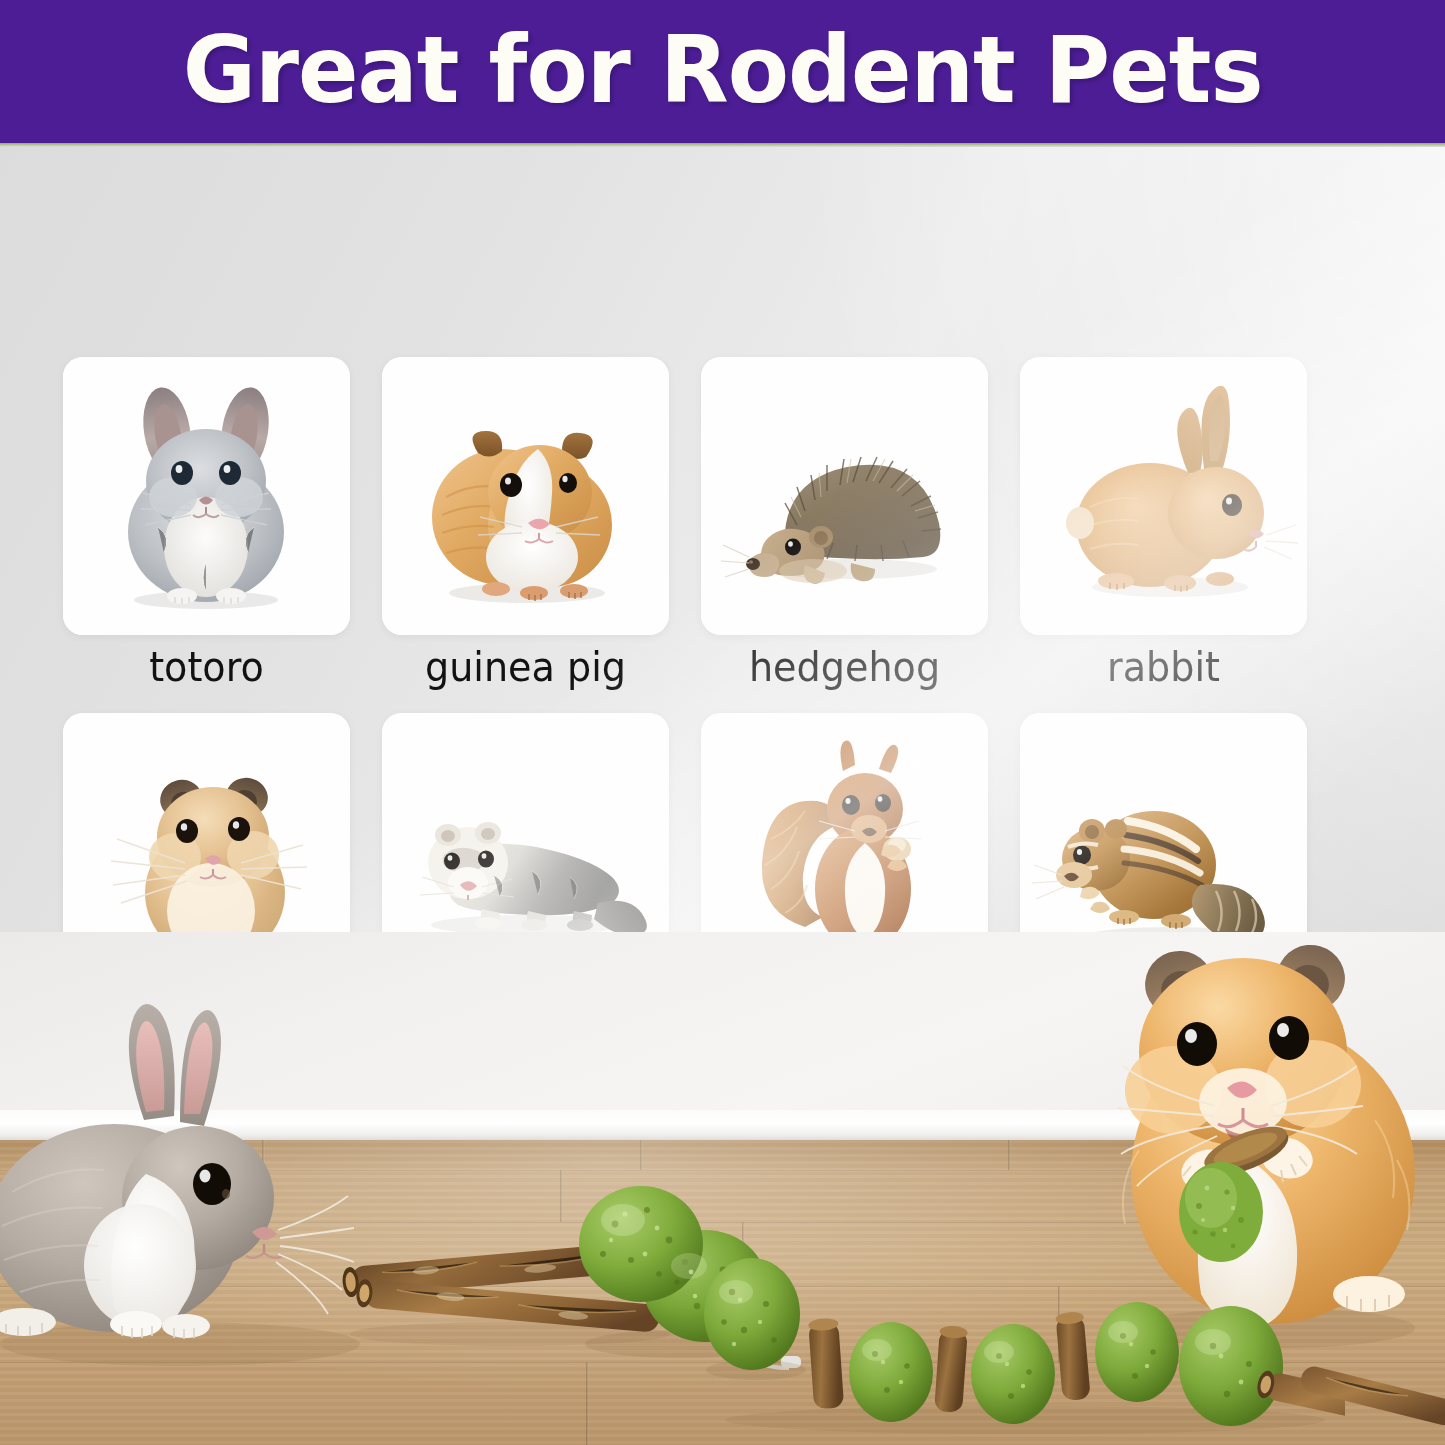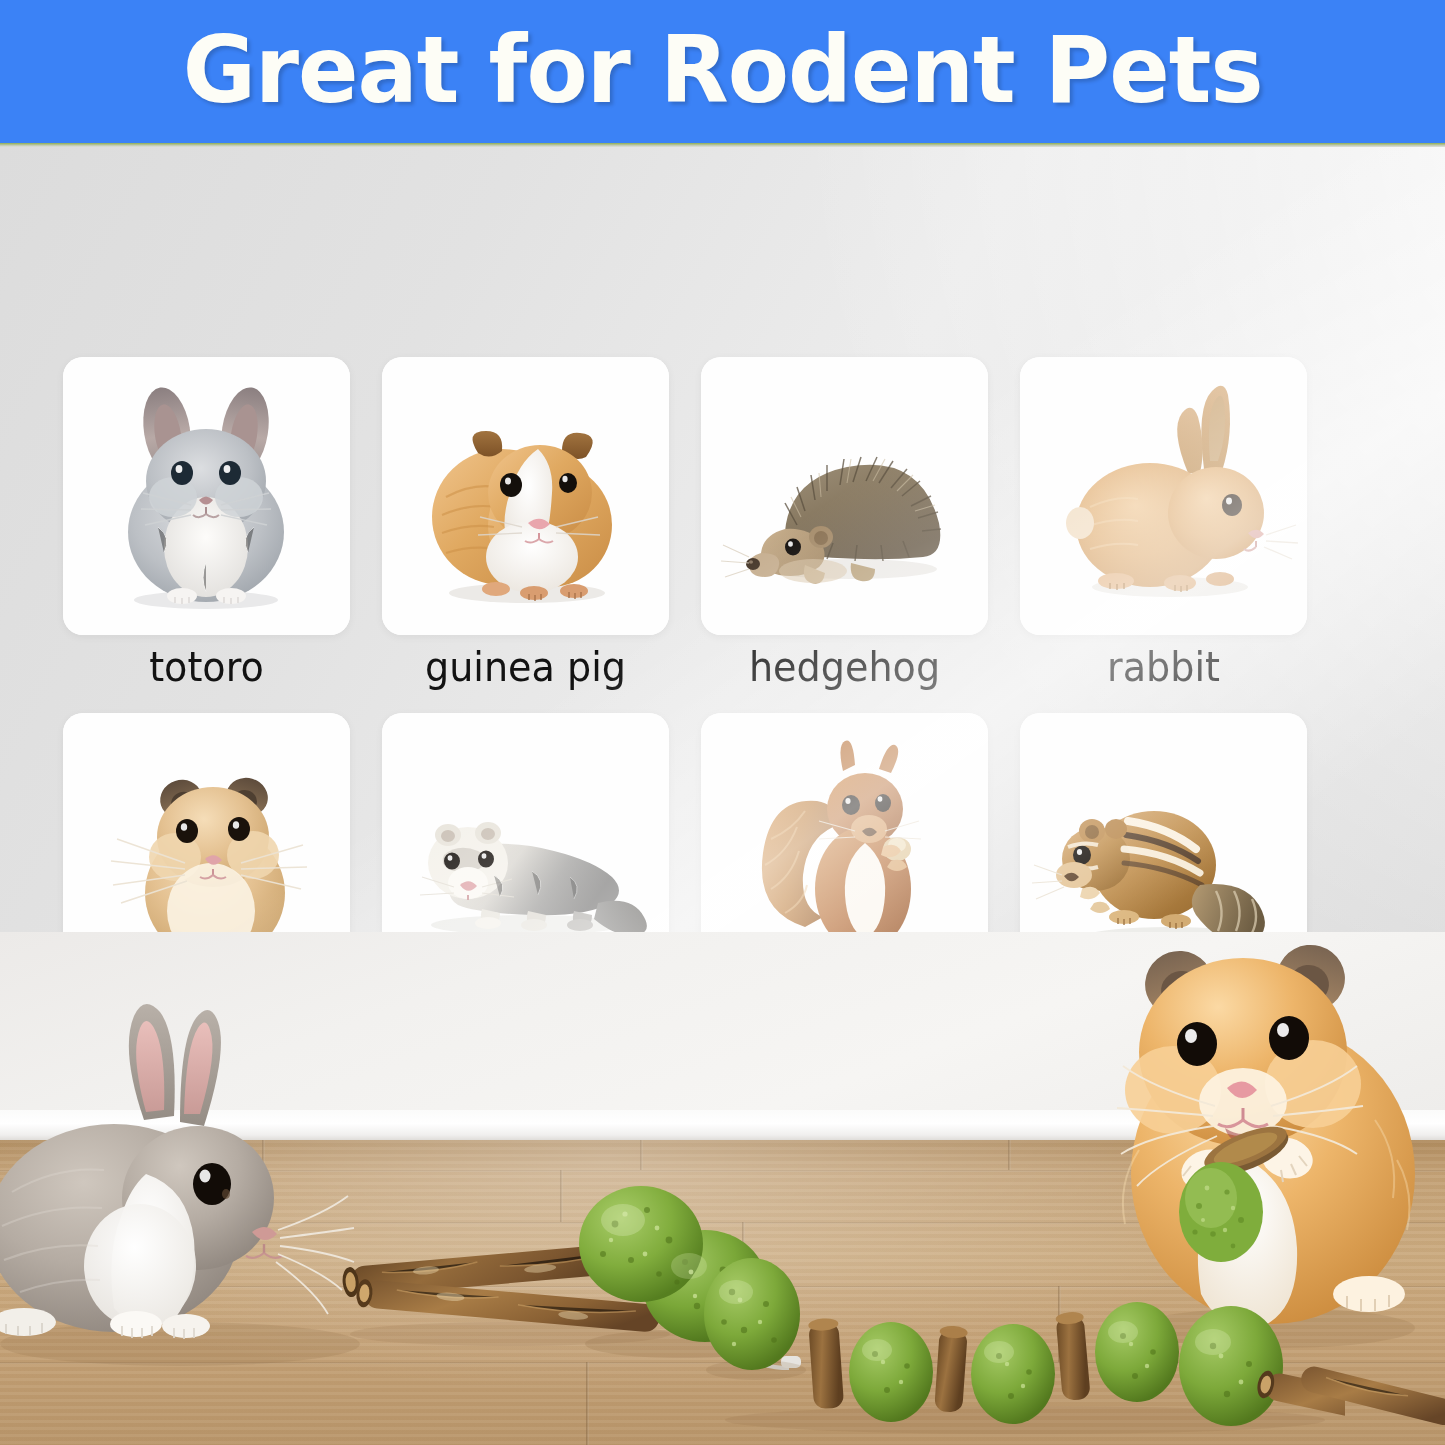--- a/index.html
+++ b/index.html
@@ -6,21 +6,21 @@
   html,body { width:1445px; height:1445px; overflow:hidden; }
   body {
     font-family:"Liberation Sans", sans-serif;
     background:#e4e4e4;
     position:relative;
   }
 
   
   #banner{
     position:absolute; left:0; top:0; width:1445px; height:147px;
-    background:#3b82f6;
+    background:#4c1d95;
     display:flex; align-items:center; justify-content:center;
     overflow:hidden;
   }
   #banner-title{
     color:#fdfdf6;
     font-family:"DejaVu Sans", sans-serif;
     font-weight:bold;
     font-size:92px;
     letter-spacing:-1px;
     line-height:1;

